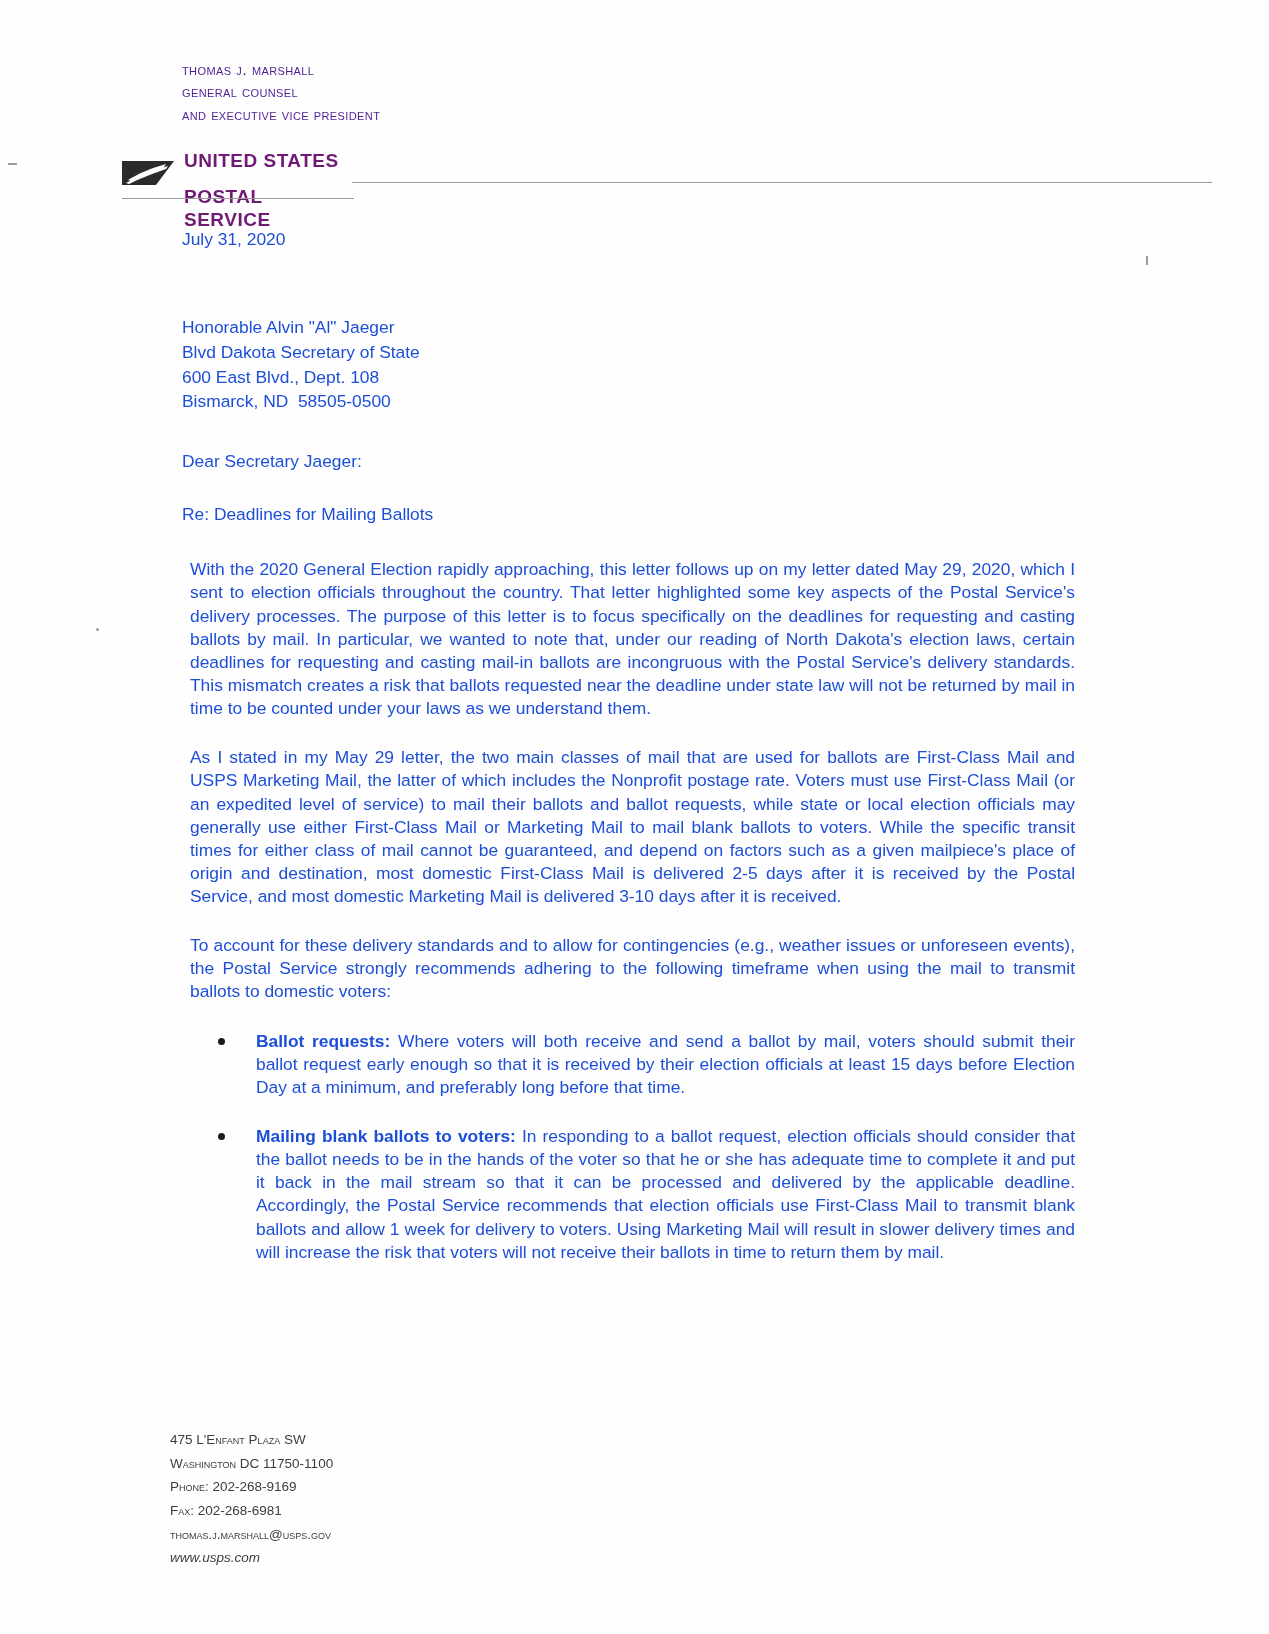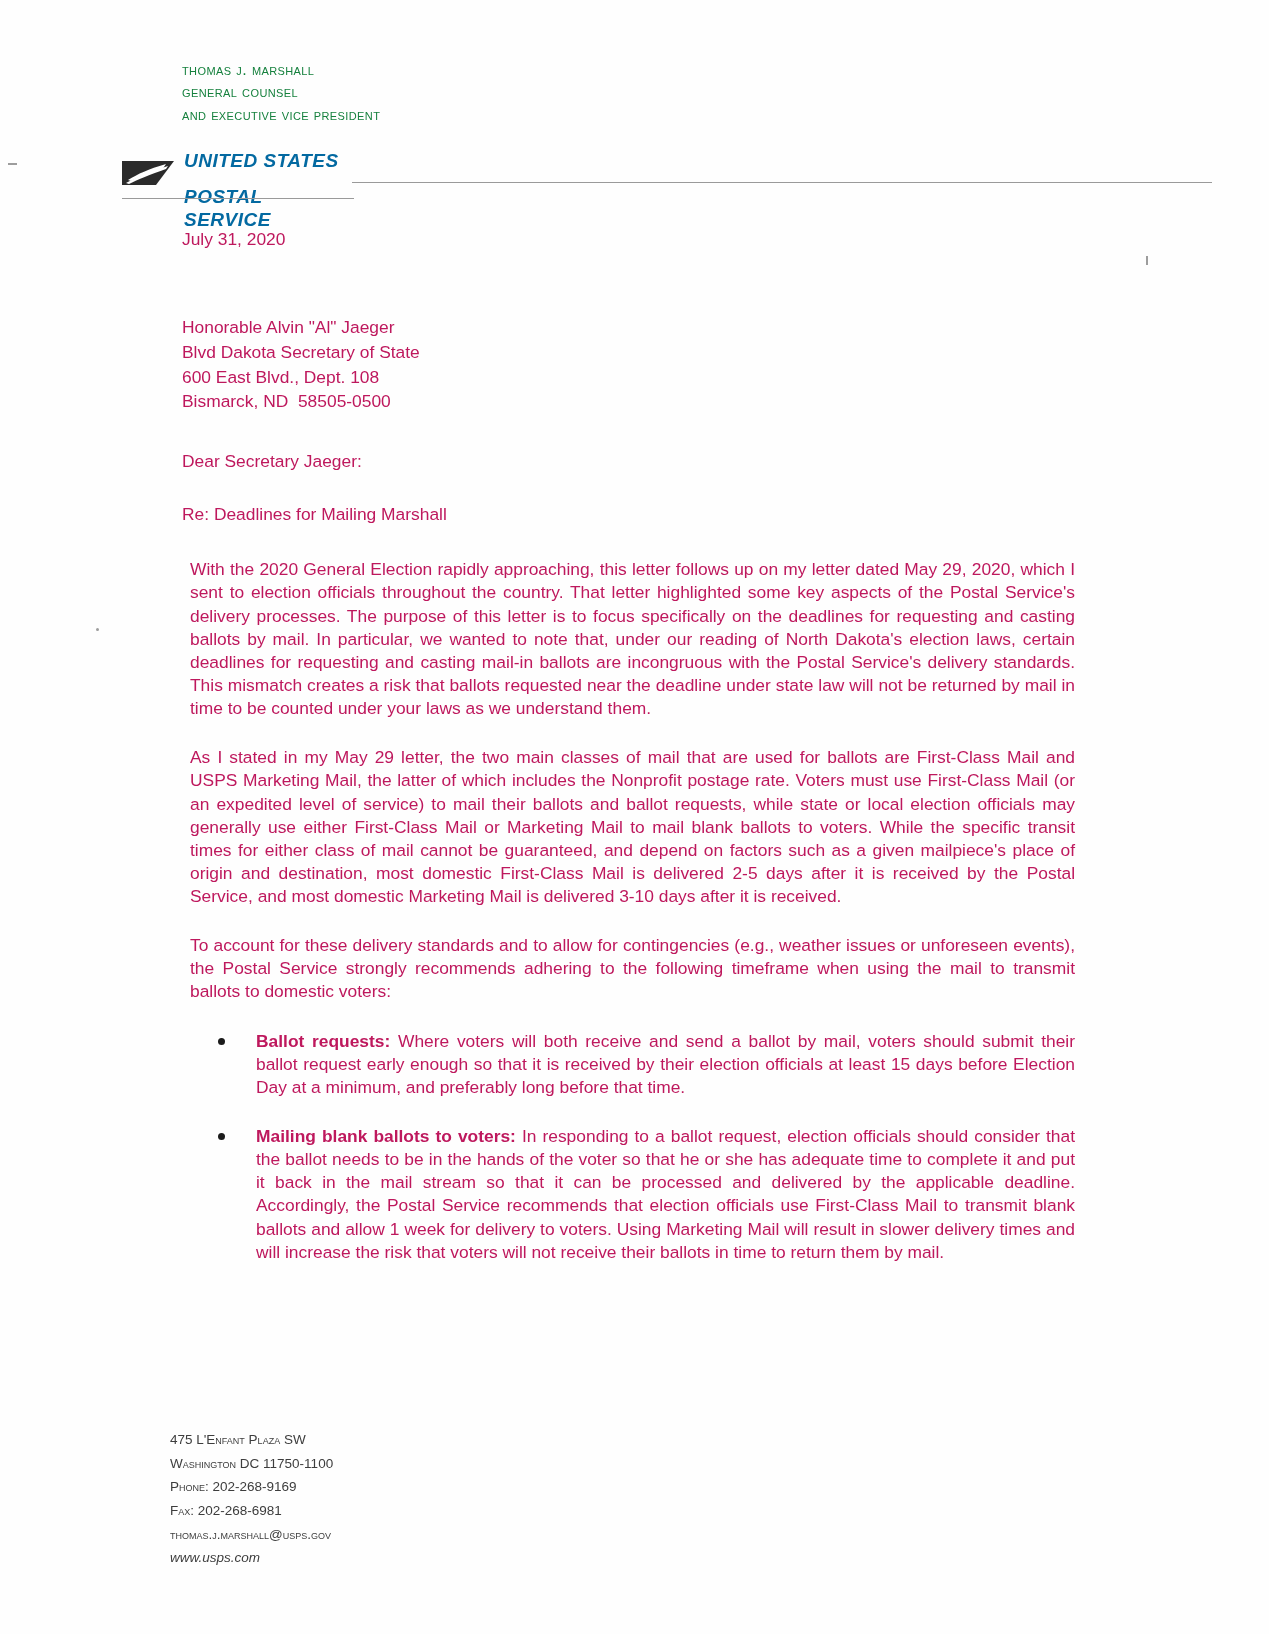--- a/index.html
+++ b/index.html
@@ -25,21 +25,21 @@
   
   .letterhead {
     position: absolute;
     left: 182px;
     top: 58px;
     line-height: 1.45;
   }
   .lh-line {
     font-size: 15.5px;
     letter-spacing: 0.4px;
-    color: #15803d;
+    color: #4c1d95;
     font-variant: small-caps;
     text-transform: lowercase;
   }
   .lh-line.first-big {
     font-size: 16px;
   }
 
   
   .logo-block {
     position: absolute;
@@ -54,22 +54,21 @@
     top: 8px;
     width: 56px;
     height: 30px;
   }
   .logo-text {
     position: absolute;
     left: 62px;
     top: 0px;
     font-family: "Liberation Sans", sans-serif;
     font-weight: bold;
-    font-style: italic;
-    color: #0369a1;
+    color: #701a75;
   }
   .logo-text .l1 {
     font-size: 19px;
     letter-spacing: 0.5px;
     display: block;
     line-height: 1.18;
   }
   .logo-text .l2 {
     font-size: 19px;
     letter-spacing: 0.5px;
@@ -95,21 +94,21 @@
   }
 
   
   .content {
     position: absolute;
     left: 182px;
     top: 228px;
     width: 893px;
     font-size: 17.4px;
     line-height: 1.33;
-    color: #be185d;
+    color: #1d4ed8;
   }
   .date {
     margin: 0 0 64px 0;
   }
   .addr {
     margin: 0 0 36px 0;
     line-height: 1.42;
   }
   .addr div { white-space: pre; }
   .salutation { margin: 0 0 30px 0; }
@@ -199,21 +198,21 @@
 
     <div class="addr">
       <div>Honorable Alvin "Al" Jaeger</div>
       <div>Blvd Dakota Secretary of State</div>
       <div>600 East Blvd., Dept. 108</div>
       <div>Bismarck, ND  58505-0500</div>
     </div>
 
     <p class="salutation">Dear Secretary Jaeger:</p>
 
-    <p class="re">Re:  Deadlines for Mailing Marshall</p>
+    <p class="re">Re:  Deadlines for Mailing Ballots</p>
 
     <p class="para">With the 2020 General Election rapidly approaching, this letter follows up on my letter dated May 29, 2020, which I sent to election officials throughout the country.  That letter highlighted some key aspects of the Postal Service's delivery processes.  The purpose of this letter is to focus specifically on the deadlines for requesting and casting ballots by mail.  In particular, we wanted to note that, under our reading of North Dakota's election laws, certain deadlines for requesting and casting mail-in ballots are incongruous with the Postal Service's delivery standards.  This mismatch creates a risk that ballots requested near the deadline under state law will not be returned by mail in time to be counted under your laws as we understand them.</p>
     <p class="para">As I stated in my May 29 letter, the two main classes of mail that are used for ballots are First-Class Mail and USPS Marketing Mail, the latter of which includes the Nonprofit postage rate.  Voters must use First-Class Mail (or an expedited level of service) to mail their ballots and ballot requests, while state or local election officials may generally use either First-Class Mail or Marketing Mail to mail blank ballots to voters.  While the specific transit times for either class of mail cannot be guaranteed, and depend on factors such as a given mailpiece's place of origin and destination, most domestic First-Class Mail is delivered 2-5 days after it is received by the Postal Service, and most domestic Marketing Mail is delivered 3-10 days after it is received.</p>
     <p class="para">To account for these delivery standards and to allow for contingencies (e.g., weather issues or unforeseen events), the Postal Service strongly recommends adhering to the following timeframe when using the mail to transmit ballots to domestic voters:</p>
 
     <ul class="bullets">
       <li>
         <span class="dot"></span>
         <b>Ballot requests:</b><span>  Where voters will both receive and send a ballot by mail, voters should submit their ballot request early enough so that it is received by their election officials at least 15 days before Election Day at a minimum, and preferably long before that time.</span>
       </li>

